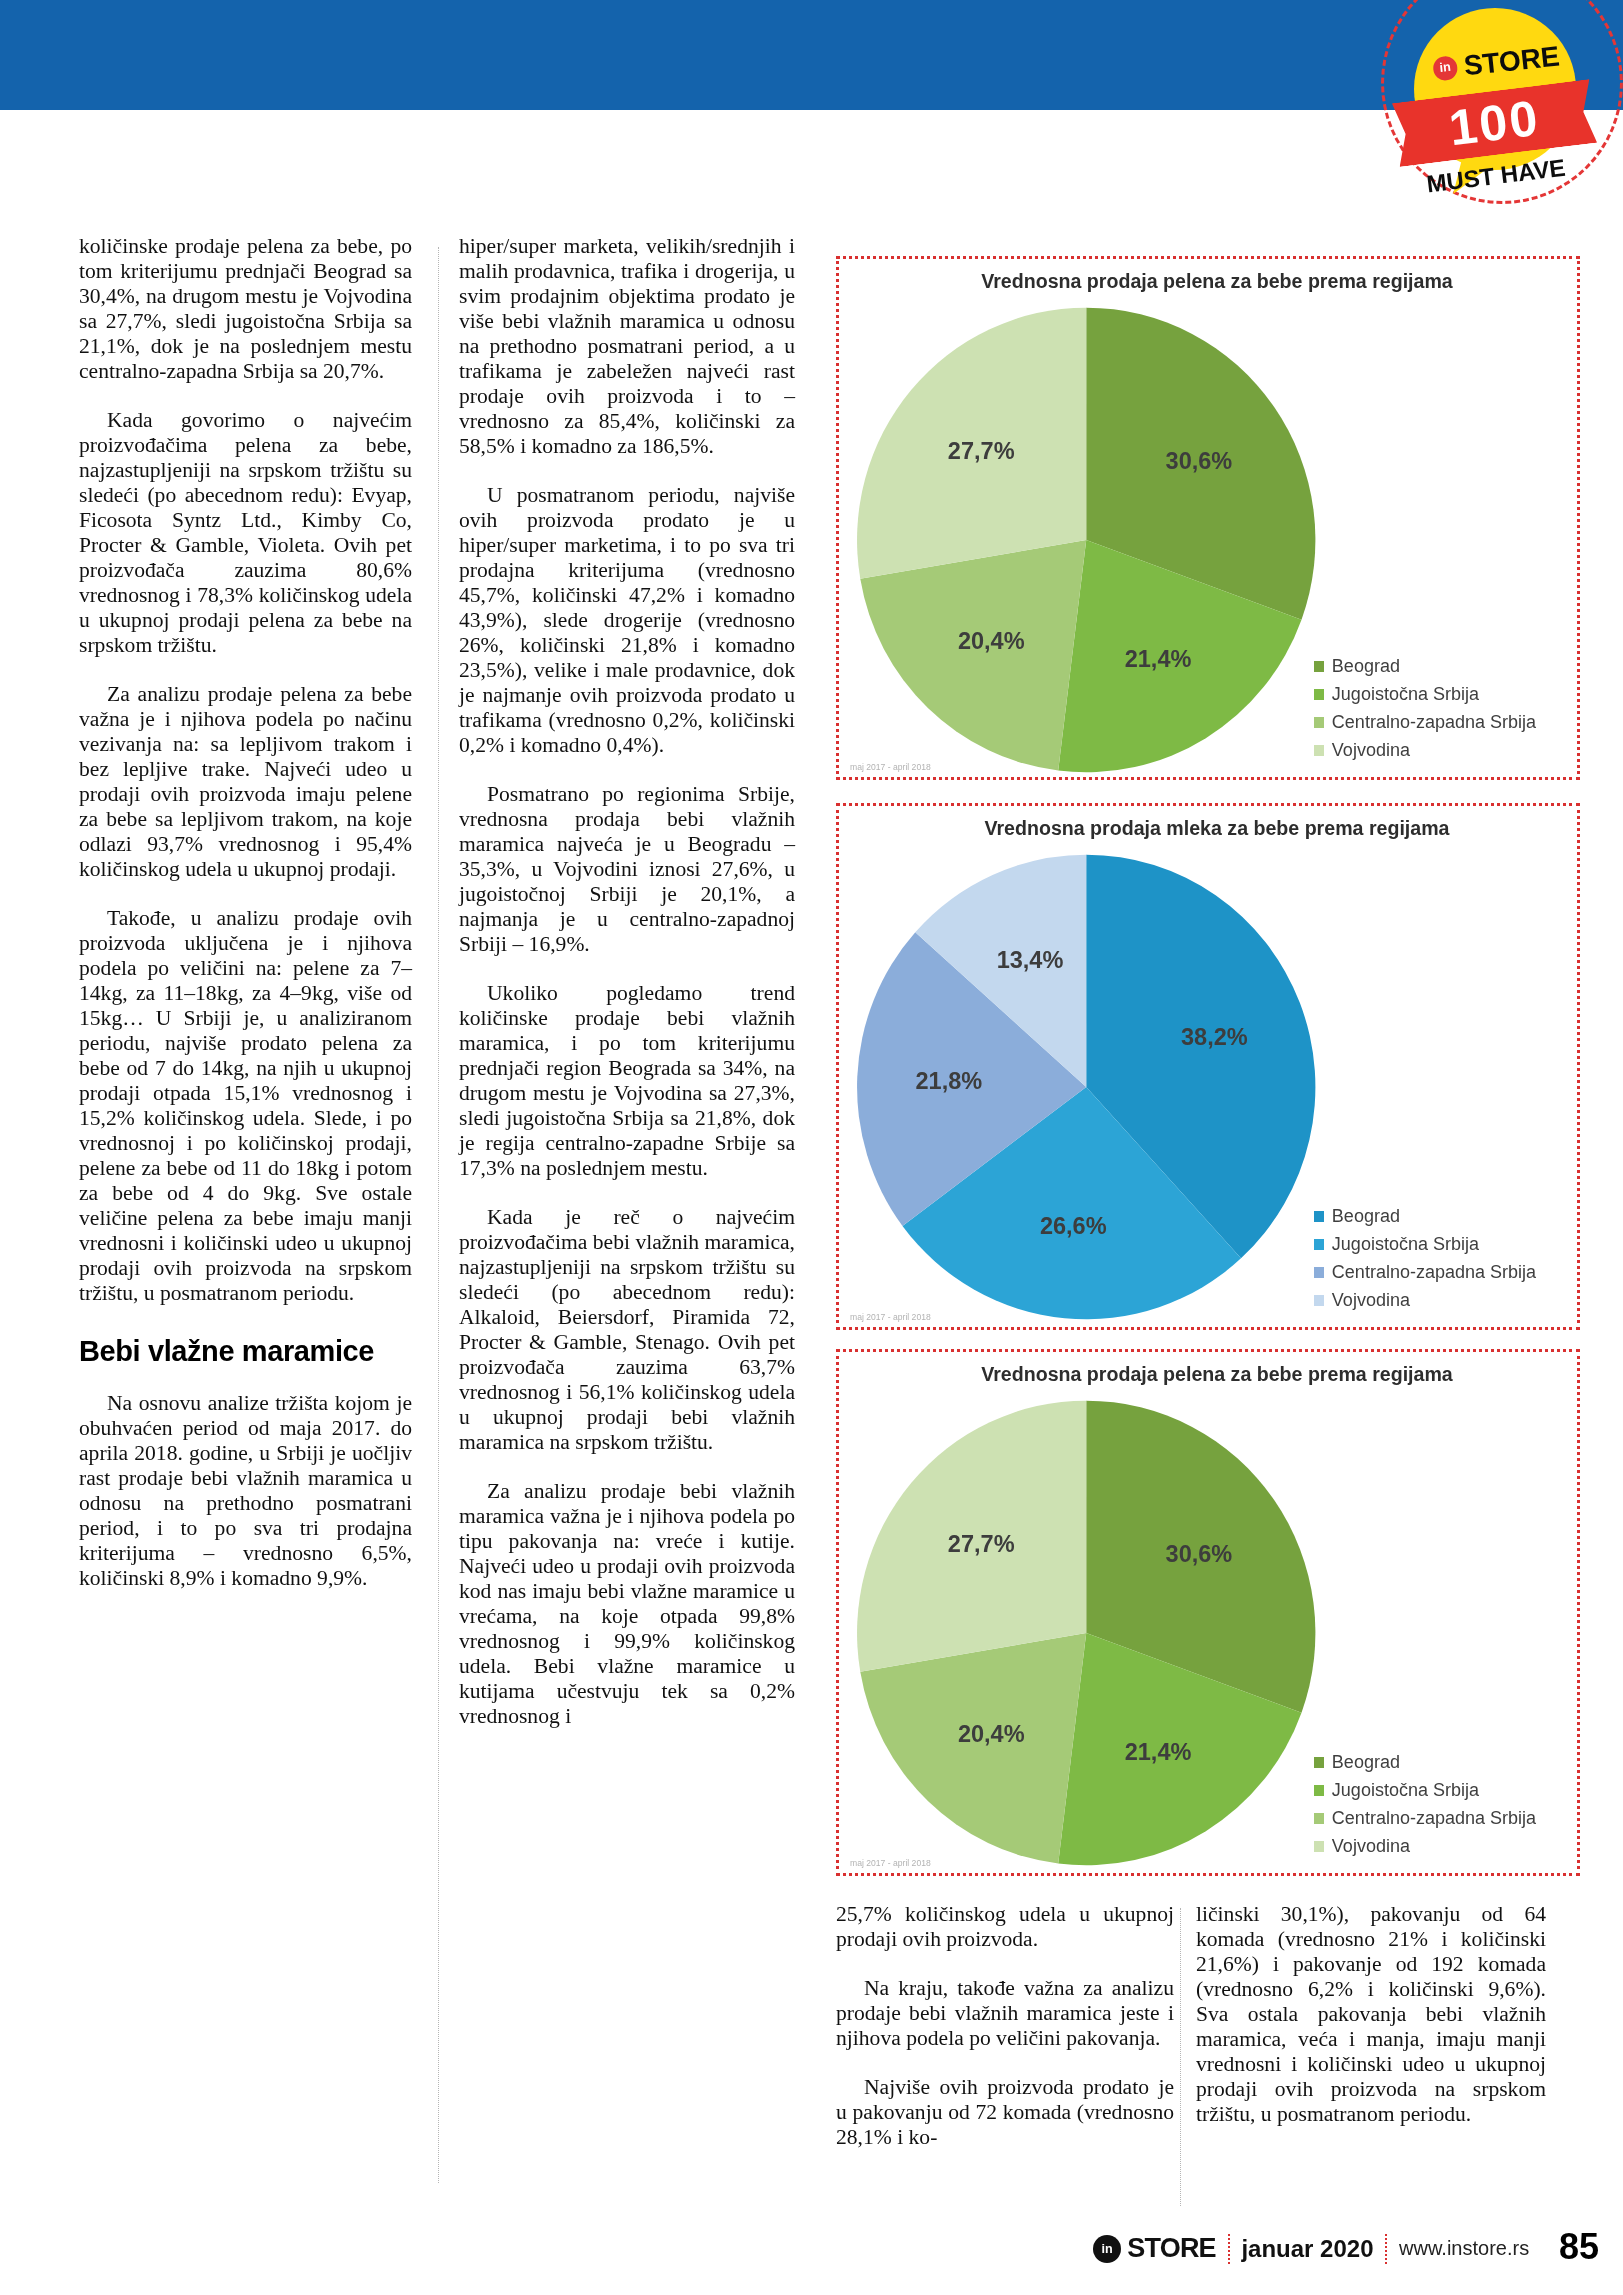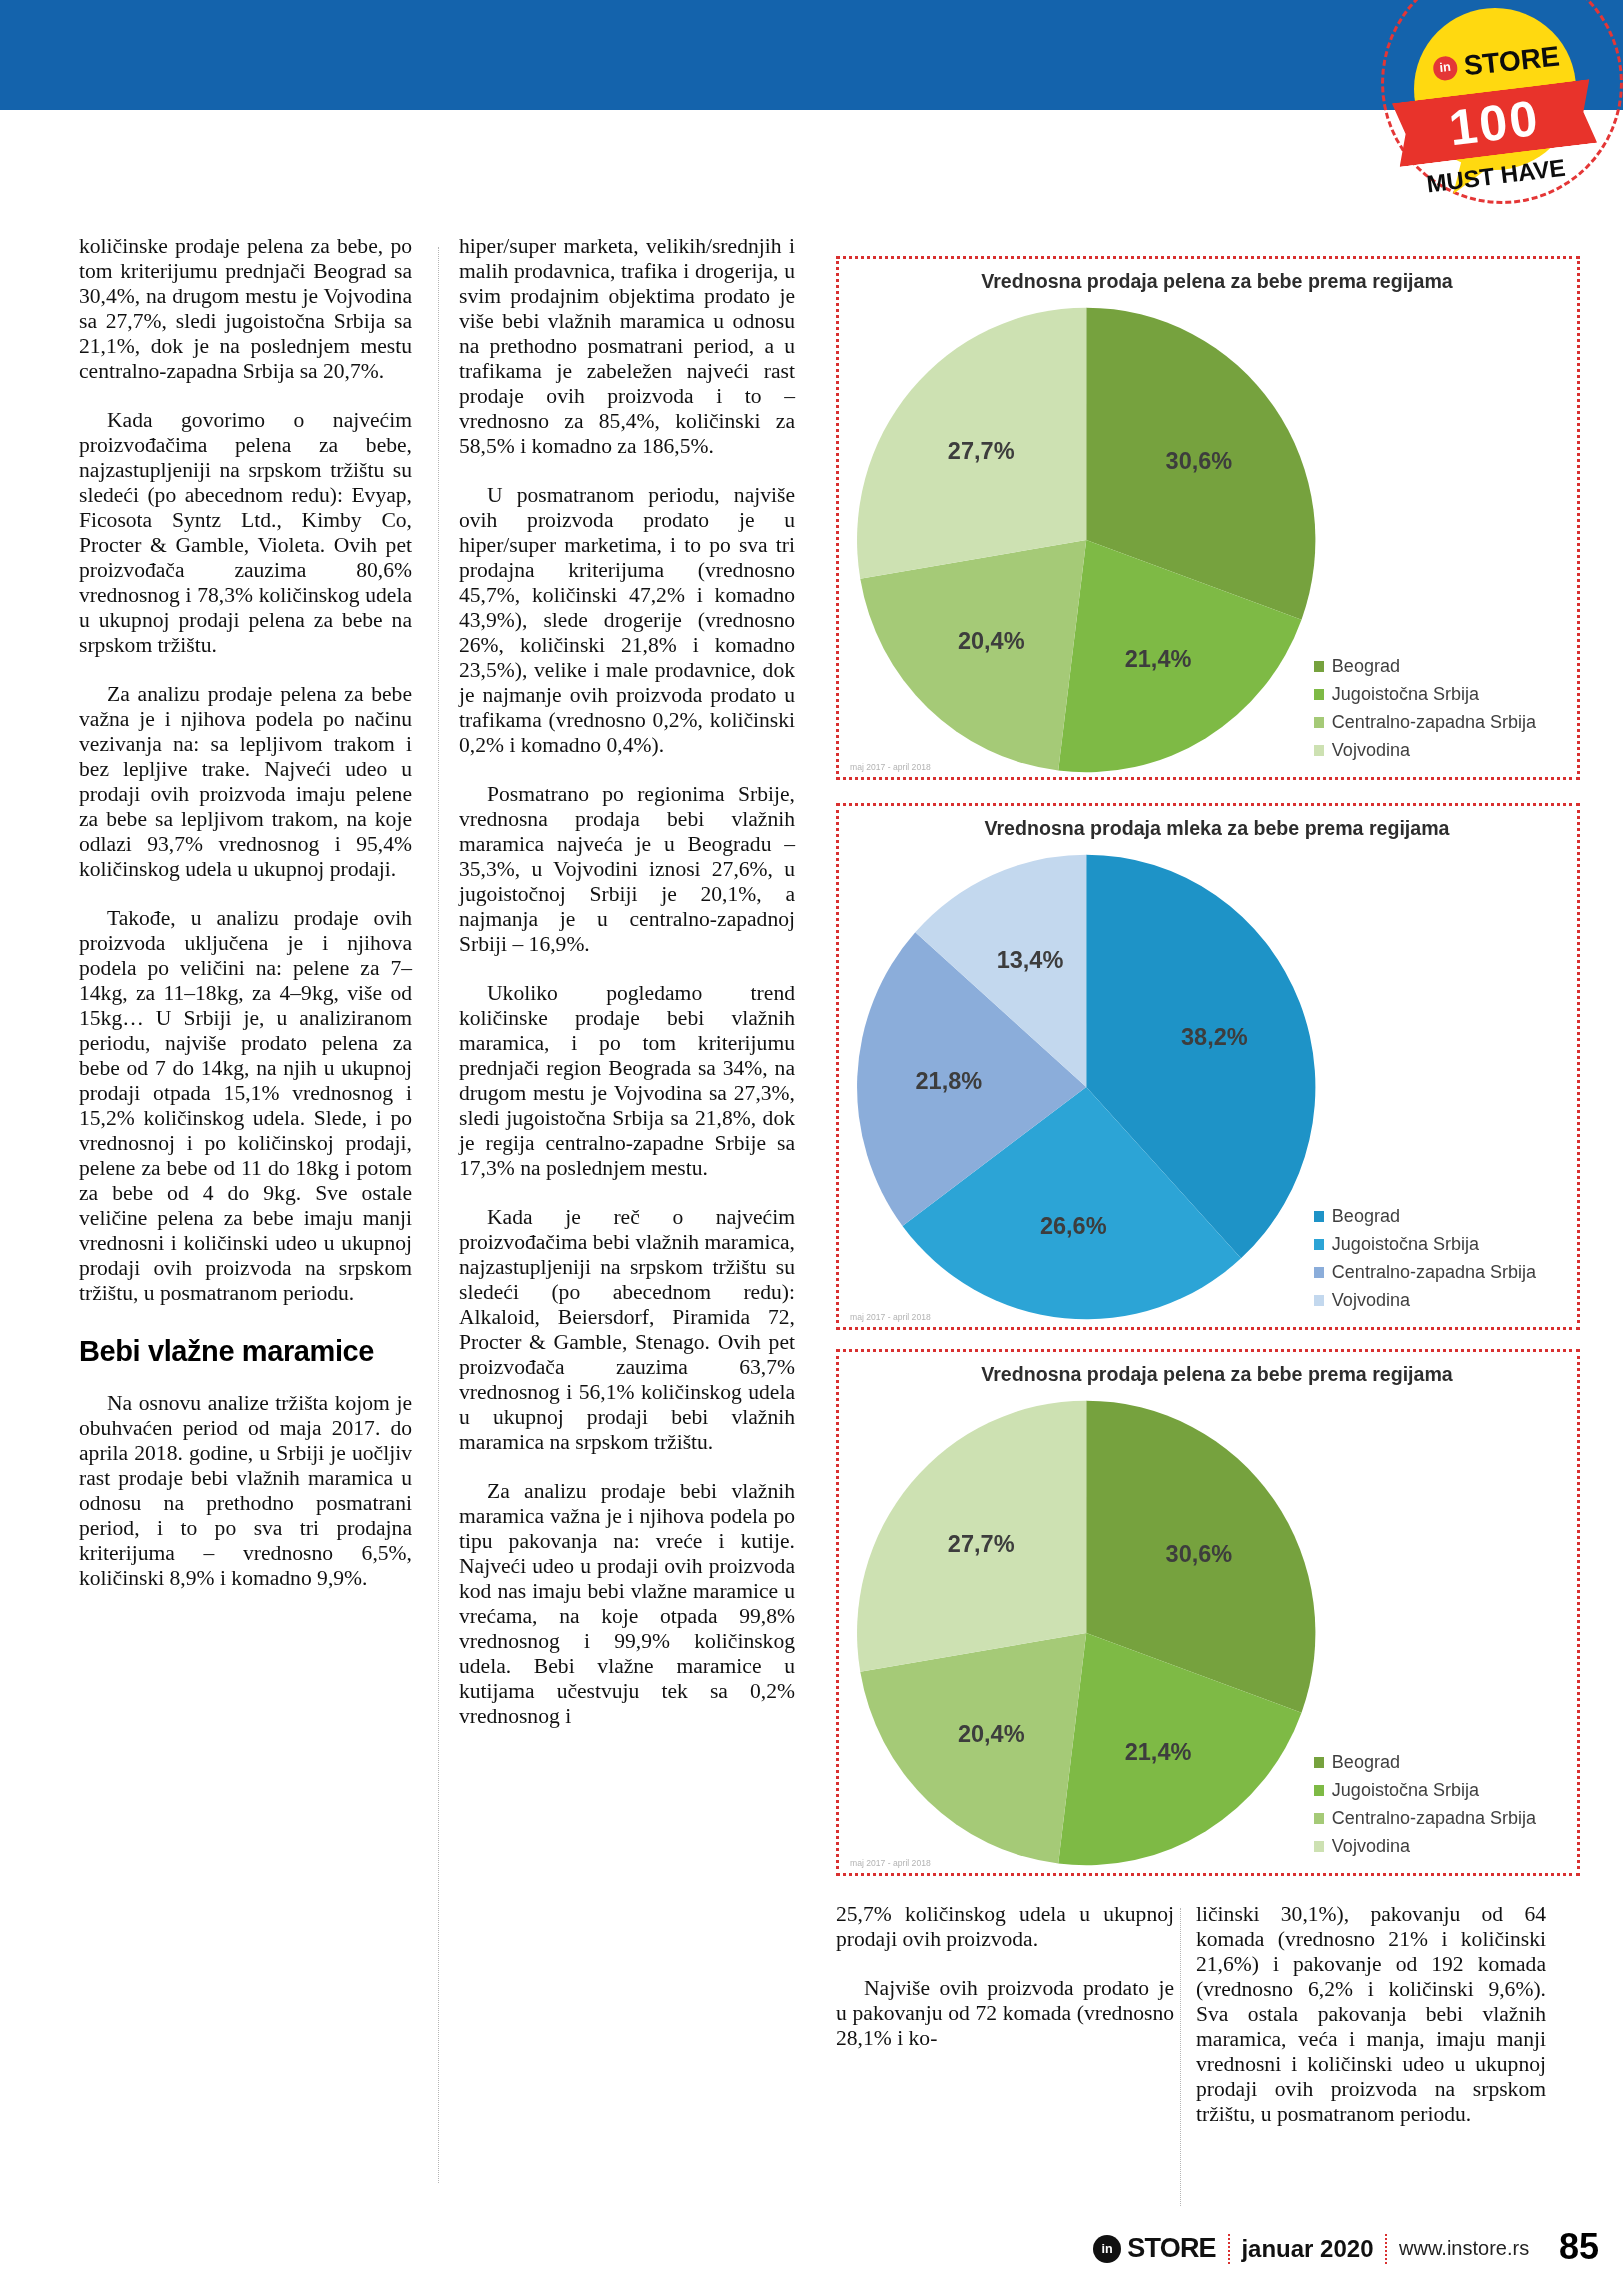--- a/index.html
+++ b/index.html
@@ -197,20 +197,21 @@
         <div class="legend-row">
           <span class="legend-marker" style="background: rgb(205, 225, 178);"></span>
           <span>Vojvodina</span>
         </div>
       </div>
     <div class="chart-caption">maj 2017 - april 2018</div>
   </div>
 
   <div class="col col3">
     <p class="body-p">25,7% količinskog udela u ukupnoj prodaji ovih proizvoda.</p>
+    <p class="body-p indent">Na kraju, takođe važna za analizu prodaje bebi vlažnih maramica jeste i njihova podela po veličini pakovanja.</p>
     <p class="body-p indent">Najviše ovih proizvoda prodato je u pakovanju od 72 komada (vrednosno 28,1% i ko-</p>
   </div>
 
   <div class="vsep vsep2"></div>
 
   <div class="col col4">
     <p class="body-p">ličinski 30,1%), pakovanju od 64 komada (vrednosno 21% i količinski 21,6%) i pakovanje od 192 komada (vrednosno 6,2% i količinski 9,6%). Sva ostala pakovanja bebi vlažnih maramica, veća i manja, imaju manji vrednosni i količinski udeo u ukupnoj prodaji ovih proizvoda na srpskom tržištu, u posmatranom periodu.</p>
   </div>
 
   <div class="footer">

